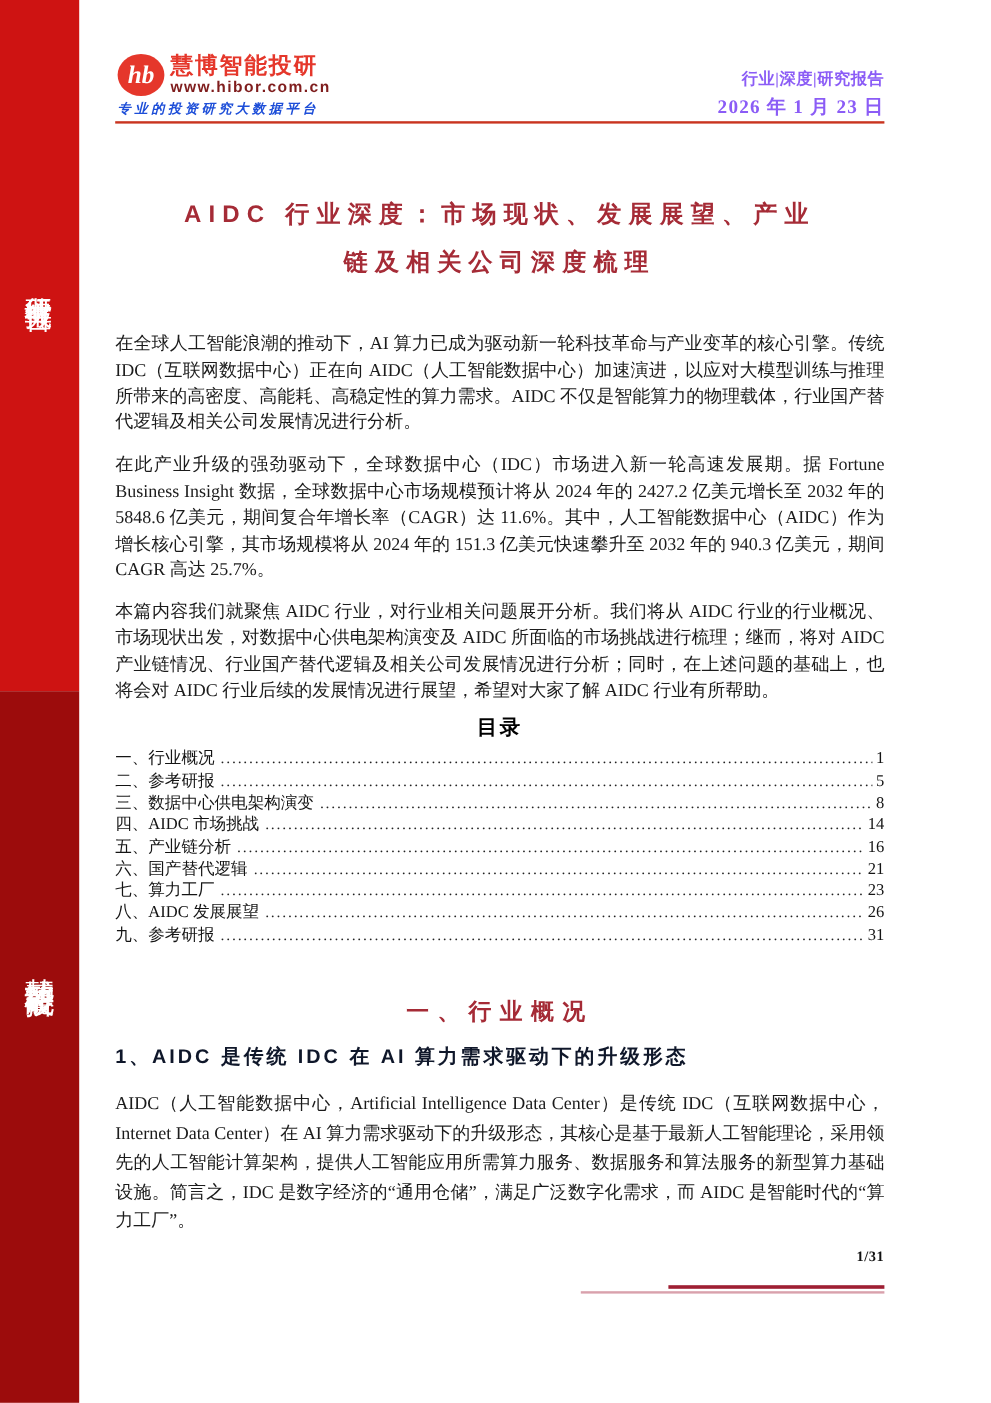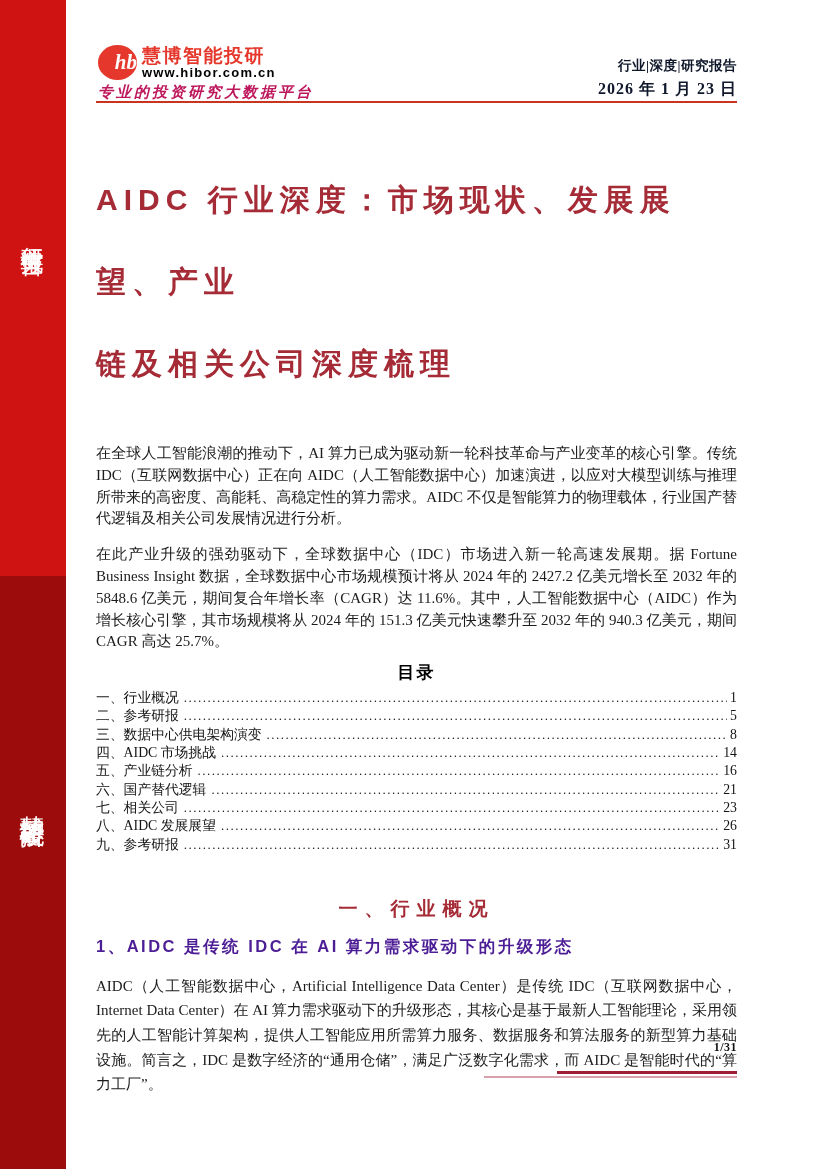--- a/index.html
+++ b/index.html
@@ -25,47 +25,47 @@
 
   
   .content { position: absolute; left: 96px; top: 0; width: 641px; }
 
   
   .header { position: relative; height: 103px; }
   .logo-block { position: absolute; left: 2px; top: 45px; }
   .logo-row { display: flex; align-items: center; }
   .logo-circle {
     width: 39px; height: 35px; border-radius: 50%;
-    background: #e5372b; color: #fff; display: flex; align-items: center; justify-content: flex-end;
+    background: #e5372b; color: #fff; display: flex; align-items: center; justify-content: center;
     font-family: "Liberation Serif", serif; font-style: italic; font-weight: bold; font-size: 21px;
     margin-right: 5px; flex: none;
   }
   .logo-texts { line-height: 1; }
   .brand {
     color: #e5372b; font-family: "Liberation Sans", sans-serif;
     font-weight: bold; font-size: 19px; letter-spacing: 1.5px;
   }
   .logo-url {
-    color: #000000; font-family: "Liberation Sans", sans-serif;
+    color: #7f1d1d; font-family: "Liberation Sans", sans-serif;
     font-weight: bold; font-size: 13px; letter-spacing: 1.2px; margin-top: 1px;
   }
   .tagline {
-    margin-top: 3px; color: #be185d; font-style: italic;
-    font-size: 15px; letter-spacing: 3px; font-weight: bold;
-  }
-  .header-right { position: absolute; right: 0; top: 57px; text-align: right; color: #0f172a; }
+    margin-top: 3px; color: #1d4ed8; font-style: italic;
+    font-size: 11px; letter-spacing: 3px; font-weight: bold;
+  }
+  .header-right { position: absolute; right: 0; top: 57px; text-align: right; color: #8b5cf6; }
   .doc-type { font-weight: bold; font-size: 13.5px; letter-spacing: 0.5px; }
   .date     { font-weight: bold; font-size: 16px; margin-top: 4px; letter-spacing: 1px; }
   .header-rule { position: absolute; left: 0; right: 0; bottom: 0; height: 2px; background: #c9341f; }
 
   
   .title {
-    margin-top: 56px; text-align: left; color: #a52b36;
+    margin-top: 56px; text-align: center; color: #a52b36;
     font-family: "Liberation Sans", sans-serif; font-weight: bold;
-    font-size: 30px; line-height: 82px; letter-spacing: 6px;
+    font-size: 20px; line-height: 40px; letter-spacing: 6px;
   }
   .title span { display: block; }
 
   
   .para { font-size: 15px; line-height: 21.8px; text-align: justify; }
   .para.p1 { margin-top: 38px; }
   .para.p2 { margin-top: 14px; }
   .para.p3 { margin-top: 13px; }
 
   
@@ -83,21 +83,21 @@
   }
   .toc-page { white-space: nowrap; text-align: right; }
 
   
   .sec-h1 {
     margin-top: 42px; text-align: center; color: #a52b36;
     font-family: "Liberation Sans", sans-serif; font-weight: bold;
     font-size: 19px; letter-spacing: 7px;
   }
   .sec-h2 {
-    margin-top: 14px; color: #4c1d95;
+    margin-top: 14px; color: #0f172a;
     font-family: "Liberation Sans", sans-serif; font-weight: bold;
     font-size: 16.5px; letter-spacing: 2.5px;
   }
   .para.p4 { margin-top: 16px; line-height: 24.6px; }
 
   
   .page-num {
     position: absolute; top: 1040px; right: 89px;
     font-weight: bold; font-size: 12px; color: #111; letter-spacing: 0.5px;
   }
@@ -138,20 +138,21 @@
       <div class="header-rule"></div>
     </header>
 
     <h1 class="title">
       <span>AIDC 行业深度：市场现状、发展展望、产业</span>
       <span>链及相关公司深度梳理</span>
     </h1>
 
     <p class="para p1">在全球人工智能浪潮的推动下，AI 算力已成为驱动新一轮科技革命与产业变革的核心引擎。传统 IDC（互联网数据中心）正在向 AIDC（人工智能数据中心）加速演进，以应对大模型训练与推理所带来的高密度、高能耗、高稳定性的算力需求。AIDC 不仅是智能算力的物理载体，行业国产替代逻辑及相关公司发展情况进行分析。</p>
     <p class="para p2">在此产业升级的强劲驱动下，全球数据中心（IDC）市场进入新一轮高速发展期。据 Fortune Business Insight 数据，全球数据中心市场规模预计将从 2024 年的 2427.2 亿美元增长至 2032 年的 5848.6 亿美元，期间复合年增长率（CAGR）达 11.6%。其中，人工智能数据中心（AIDC）作为增长核心引擎，其市场规模将从 2024 年的 151.3 亿美元快速攀升至 2032 年的 940.3 亿美元，期间 CAGR 高达 25.7%。</p>
+    <p class="para p3">本篇内容我们就聚焦 AIDC 行业，对行业相关问题展开分析。我们将从 AIDC 行业的行业概况、市场现状出发，对数据中心供电架构演变及 AIDC 所面临的市场挑战进行梳理；继而，将对 AIDC 产业链情况、行业国产替代逻辑及相关公司发展情况进行分析；同时，在上述问题的基础上，也将会对 AIDC 行业后续的发展情况进行展望，希望对大家了解 AIDC 行业有所帮助。</p>
 
     <div class="toc">
       <div class="toc-heading">目录</div>
       <div class="toc-list">
         <div class="toc-row">
           <span class="toc-label">一、行业概况</span>
           <span class="toc-leader"></span>
           <span class="toc-page">1</span>
         </div>
         <div class="toc-row">
@@ -173,21 +174,21 @@
           <span class="toc-label">五、产业链分析</span>
           <span class="toc-leader"></span>
           <span class="toc-page">16</span>
         </div>
         <div class="toc-row">
           <span class="toc-label">六、国产替代逻辑</span>
           <span class="toc-leader"></span>
           <span class="toc-page">21</span>
         </div>
         <div class="toc-row">
-          <span class="toc-label">七、相关公司</span>
+          <span class="toc-label">七、算力工厂</span>
           <span class="toc-leader"></span>
           <span class="toc-page">23</span>
         </div>
         <div class="toc-row">
           <span class="toc-label">八、AIDC 发展展望</span>
           <span class="toc-leader"></span>
           <span class="toc-page">26</span>
         </div>
         <div class="toc-row">
           <span class="toc-label">九、参考研报</span>

